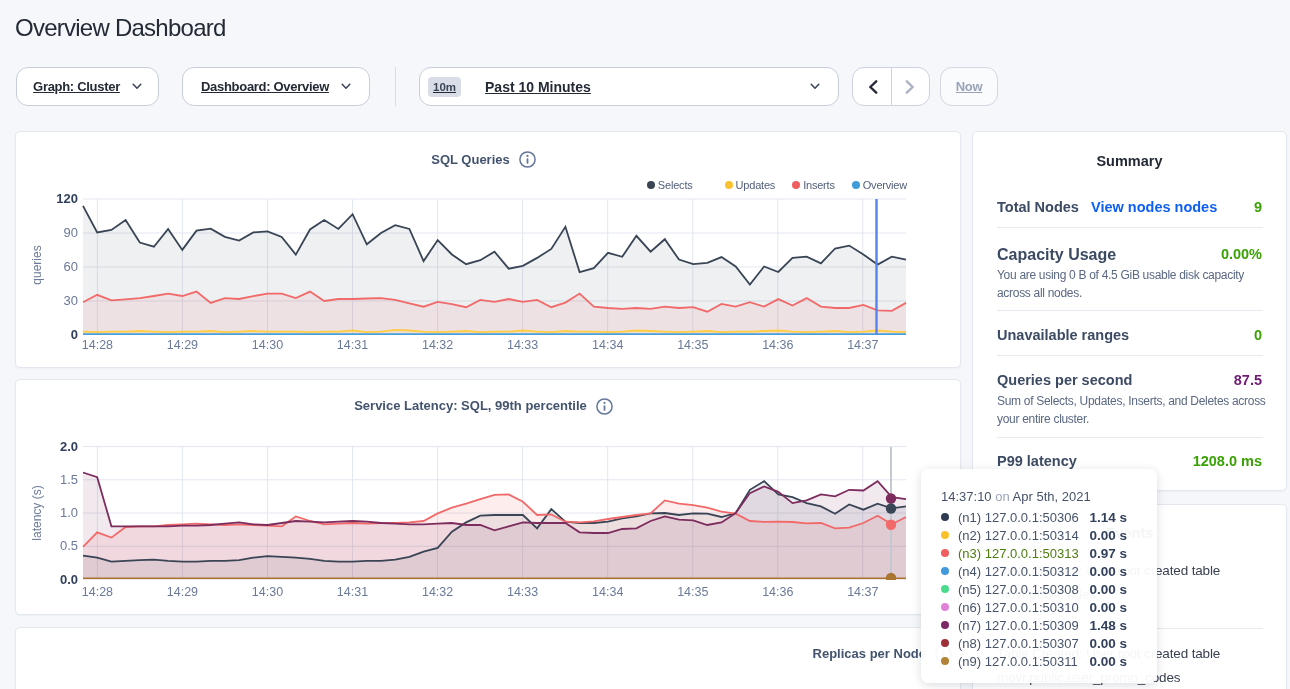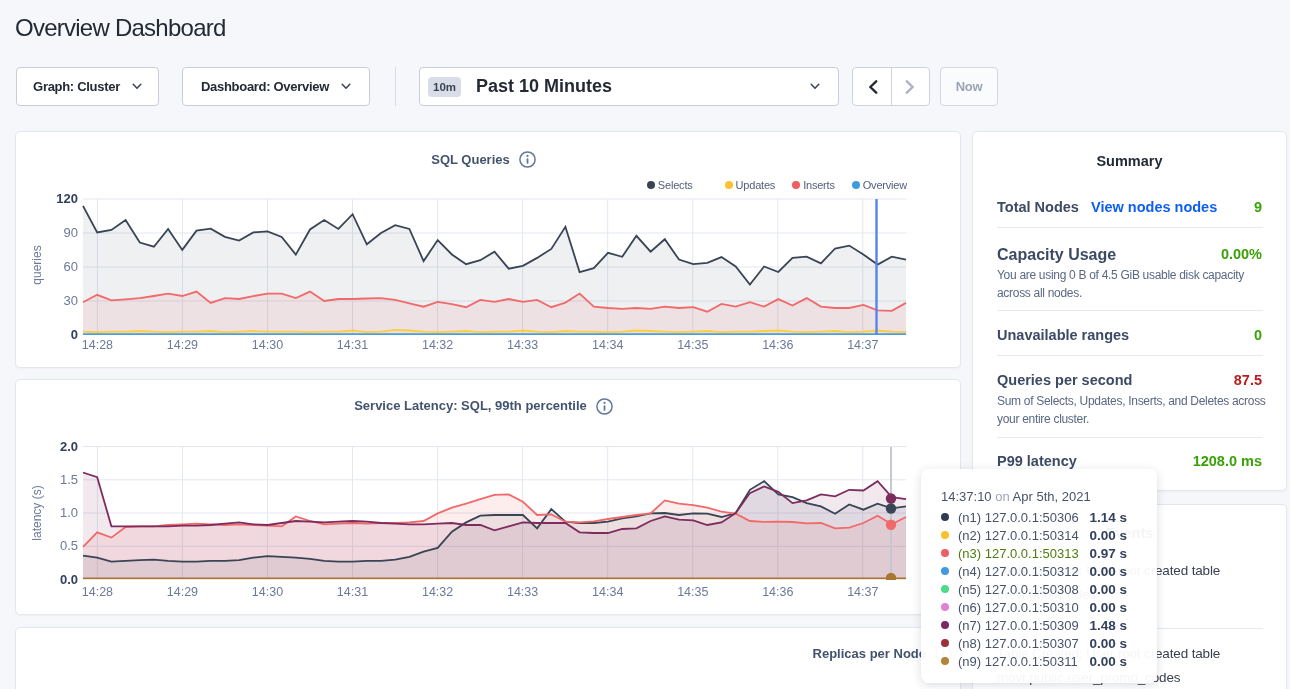--- a/index.html
+++ b/index.html
@@ -1,31 +1,31 @@
 <!DOCTYPE html>
 <html><head><meta charset="utf-8">
 <style>
 * { margin:0; padding:0; box-sizing:border-box; }
 body { width:1290px; height:689px; background:#f5f7fa; font-family:"Liberation Sans", sans-serif; position:relative; overflow:hidden; }
 .card { position:absolute; background:#fff; border:1px solid #e3e7ee; border-radius:5px; box-shadow:0 1px 2px rgba(40,50,70,0.04); }
-.btn { position:absolute; background:#fff; border:1px solid #c7cdd9; border-radius:4px; height:39px; top:67px; display:flex; align-items:center; justify-content:center; font-size:13px; letter-spacing:-0.3px; font-weight:bold; color:#242a35; }
+.btn { position:absolute; background:#fff; border:1px solid #c7cdd9; border-radius:12px; height:39px; top:67px; display:flex; align-items:center; justify-content:center; font-size:13px; letter-spacing:-0.3px; font-weight:bold; color:#242a35;text-decoration:underline; }
 </style></head>
 <body>
 <div style="position:absolute;left:15px;top:13.5px;font-size:24px;letter-spacing:-0.75px;color:#242a35">Overview Dashboard</div>
 
 <div class="btn" style="left:16px;width:143px">Graph: Cluster <svg width="10" height="7" viewBox="0 0 10 7" style="margin-left:12px">
       <path d="M1.2 1.2 L5 5.2 L8.8 1.2" fill="none" stroke="#394455" stroke-width="1.5" stroke-linecap="round" stroke-linejoin="round"></path>
     </svg></div>
 <div class="btn" style="left:182px;width:188px">Dashboard: Overview <svg width="10" height="7" viewBox="0 0 10 7" style="margin-left:12px">
       <path d="M1.2 1.2 L5 5.2 L8.8 1.2" fill="none" stroke="#394455" stroke-width="1.5" stroke-linecap="round" stroke-linejoin="round"></path>
     </svg></div>
 <div style="position:absolute;left:395px;top:67px;width:1px;height:39px;background:#d8dce5"></div>
 <div class="btn" style="left:419px;width:420px;justify-content:flex-start;padding-left:8px">
   <span style="background:#d9dde8;border-radius:4px;font-size:11.5px;letter-spacing:0;font-weight:bold;color:#394455;padding:4px 5px">10m</span>
-  <span style="margin-left:15px;font-size:18px;letter-spacing:0">Past 10 Minutes</span>
+  <span style="margin-left:24px;font-size:14px;letter-spacing:0">Past 10 Minutes</span>
   <svg width="10" height="7" viewBox="0 0 10 7" style="position:absolute;right:18px">
       <path d="M1.2 1.2 L5 5.2 L8.8 1.2" fill="none" stroke="#394455" stroke-width="1.5" stroke-linecap="round" stroke-linejoin="round"></path>
     </svg>
 </div>
 <div class="btn" style="left:852px;width:78px;border-color:#ccd2df;padding:0">
   <svg width="10" height="14" viewBox="0 0 10 14">
       <path d="M8.2 1.3 L2.3 7 L8.2 12.7" fill="none" stroke="#242a35" stroke-width="2.4" stroke-linecap="round" stroke-linejoin="round"></path>
     </svg>
   <span style="width:1px;height:39px;background:#ccd2df;margin:0 13px"></span>
   <svg width="10" height="14" viewBox="0 0 10 14">
@@ -166,21 +166,21 @@
 <div style="position:absolute;left:997px;top:199px;width:265px;text-align:right;font-weight:bold;font-size:14.5px;color:#3aa206">9</div>
 <div style="position:absolute;left:997px;top:227px;width:266px;border-top:1px solid #e6eaf0"></div>
 <div style="position:absolute;left:997px;top:246px;font-weight:bold;font-size:16px;color:#3c4a63">Capacity Usage</div>
 <div style="position:absolute;left:997px;top:246px;width:265px;text-align:right;font-weight:bold;font-size:14.5px;color:#3aa206">0.00%</div>
 <div style="position:absolute;left:997px;top:266px;font-size:12px;letter-spacing:-0.3px;line-height:18px;color:#5a6883;white-space:nowrap">You are using 0 B of 4.5 GiB usable disk capacity<br>across all nodes.</div>
 <div style="position:absolute;left:997px;top:310px;width:266px;border-top:1px solid #e6eaf0"></div>
 <div style="position:absolute;left:997px;top:327px;font-weight:bold;font-size:14.5px;color:#3c4a63">Unavailable ranges</div>
 <div style="position:absolute;left:997px;top:327px;width:265px;text-align:right;font-weight:bold;font-size:14.5px;color:#3aa206">0</div>
 <div style="position:absolute;left:997px;top:355px;width:266px;border-top:1px solid #e6eaf0"></div>
 <div style="position:absolute;left:997px;top:372px;font-weight:bold;font-size:14.5px;color:#3c4a63">Queries per second</div>
-<div style="position:absolute;left:997px;top:372px;width:265px;text-align:right;font-weight:bold;font-size:14.5px;color:#b91c1c">87.5</div>
+<div style="position:absolute;left:997px;top:372px;width:265px;text-align:right;font-weight:bold;font-size:14.5px;color:#701a75">87.5</div>
 <div style="position:absolute;left:997px;top:392px;font-size:12px;letter-spacing:-0.3px;line-height:18px;color:#5a6883;white-space:nowrap">Sum of Selects, Updates, Inserts, and Deletes across<br>your entire cluster.</div>
 <div style="position:absolute;left:997px;top:437px;width:266px;border-top:1px solid #e6eaf0"></div>
 <div style="position:absolute;left:997px;top:453px;font-weight:bold;font-size:14.5px;color:#3c4a63">P99 latency</div>
 <div style="position:absolute;left:997px;top:453px;width:265px;text-align:right;font-weight:bold;font-size:14.5px;color:#3aa206">1208.0 ms</div>
 
 <div class="card" style="left:972px;top:504px;width:315px;height:200px"></div>
 <div style="position:absolute;left:972px;top:525px;width:315px;text-align:center;font-size:14.5px;font-weight:bold;color:#242a35">Events</div>
 <div style="position:absolute;left:997px;top:559px;font-size:13.5px;letter-spacing:-0.15px;line-height:24px;color:#39404f;white-space:nowrap">Table Created: User root created table<br>movr.public.rides</div>
 <div style="position:absolute;left:997px;top:628px;width:266px;border-top:1px solid #e6eaf0"></div>
 <div style="position:absolute;left:997px;top:642px;font-size:13.5px;letter-spacing:-0.15px;line-height:24px;color:#39404f;white-space:nowrap">Table Created: User root created table<br>movr.public.user_promo_codes</div>

